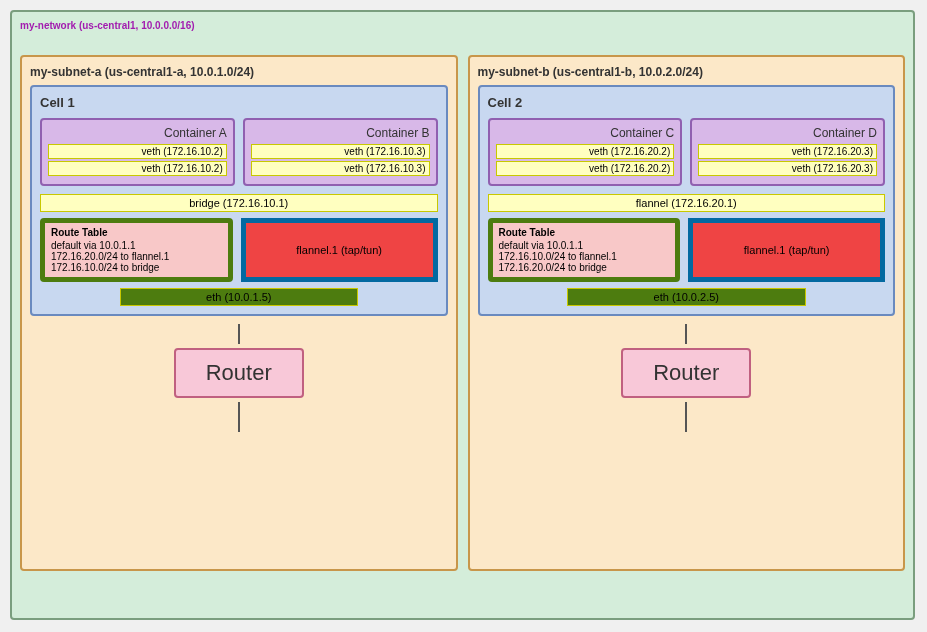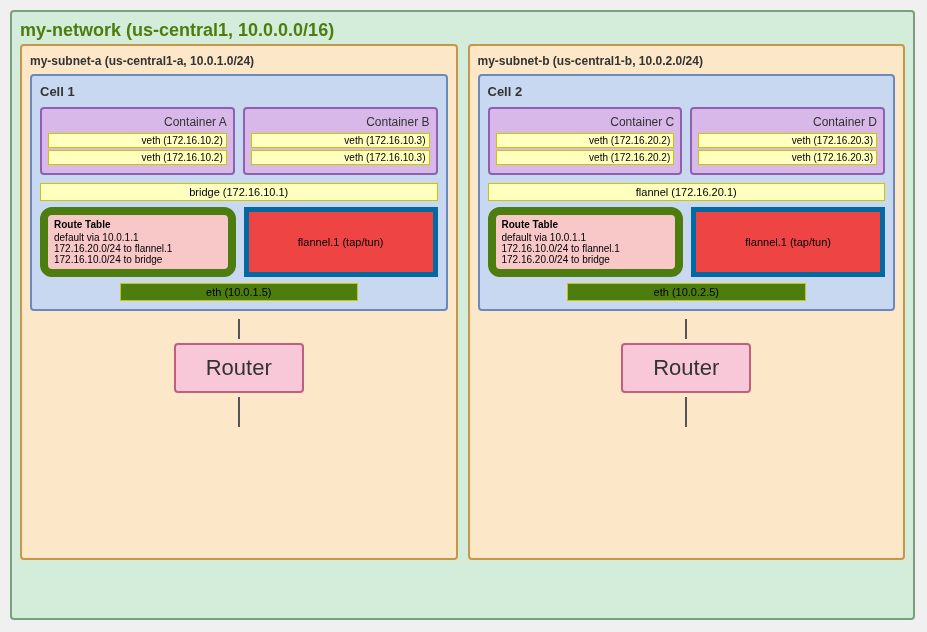--- a/index.html
+++ b/index.html
@@ -16,24 +16,24 @@
       position: absolute;
       top: 10px; left: 10px;
       width: 905px; height: 610px;
       background: #d4edda;
       border: 2px solid #7a9e7e;
       border-radius: 4px;
       padding: 8px;
     }
 
     .outer-network-title {
-      font-size: 18px;
-      font-weight: bold;
-      color: #4d7c0f;
-      margin-bottom: 3px;
+      font-size: 10px;
+      font-weight: bold;
+      color: #a21caf;
+      margin-bottom: 24px;
     }
 
     .subnet {
       flex: 1;
       background: #fce8c8;
       border: 2px solid #c8964a;
       border-radius: 4px;
       padding: 8px;
       position: relative;
     }
@@ -106,22 +106,22 @@
     }
 
     .middle-row {
       display: flex;
       gap: 8px;
       margin-bottom: 6px;
     }
 
     .route-table {
       background: #f8c8c8;
-      border: 8px solid #4d7c0f;
-      border-radius: 12px;
+      border: 5px solid #4d7c0f;
+      border-radius: 4px;
       padding: 4px 6px;
       flex: 1;
       font-size: 10px;
     }
 
     .route-table-title {
       font-weight: bold;
       font-size: 10px;
       margin-bottom: 2px;
     }

